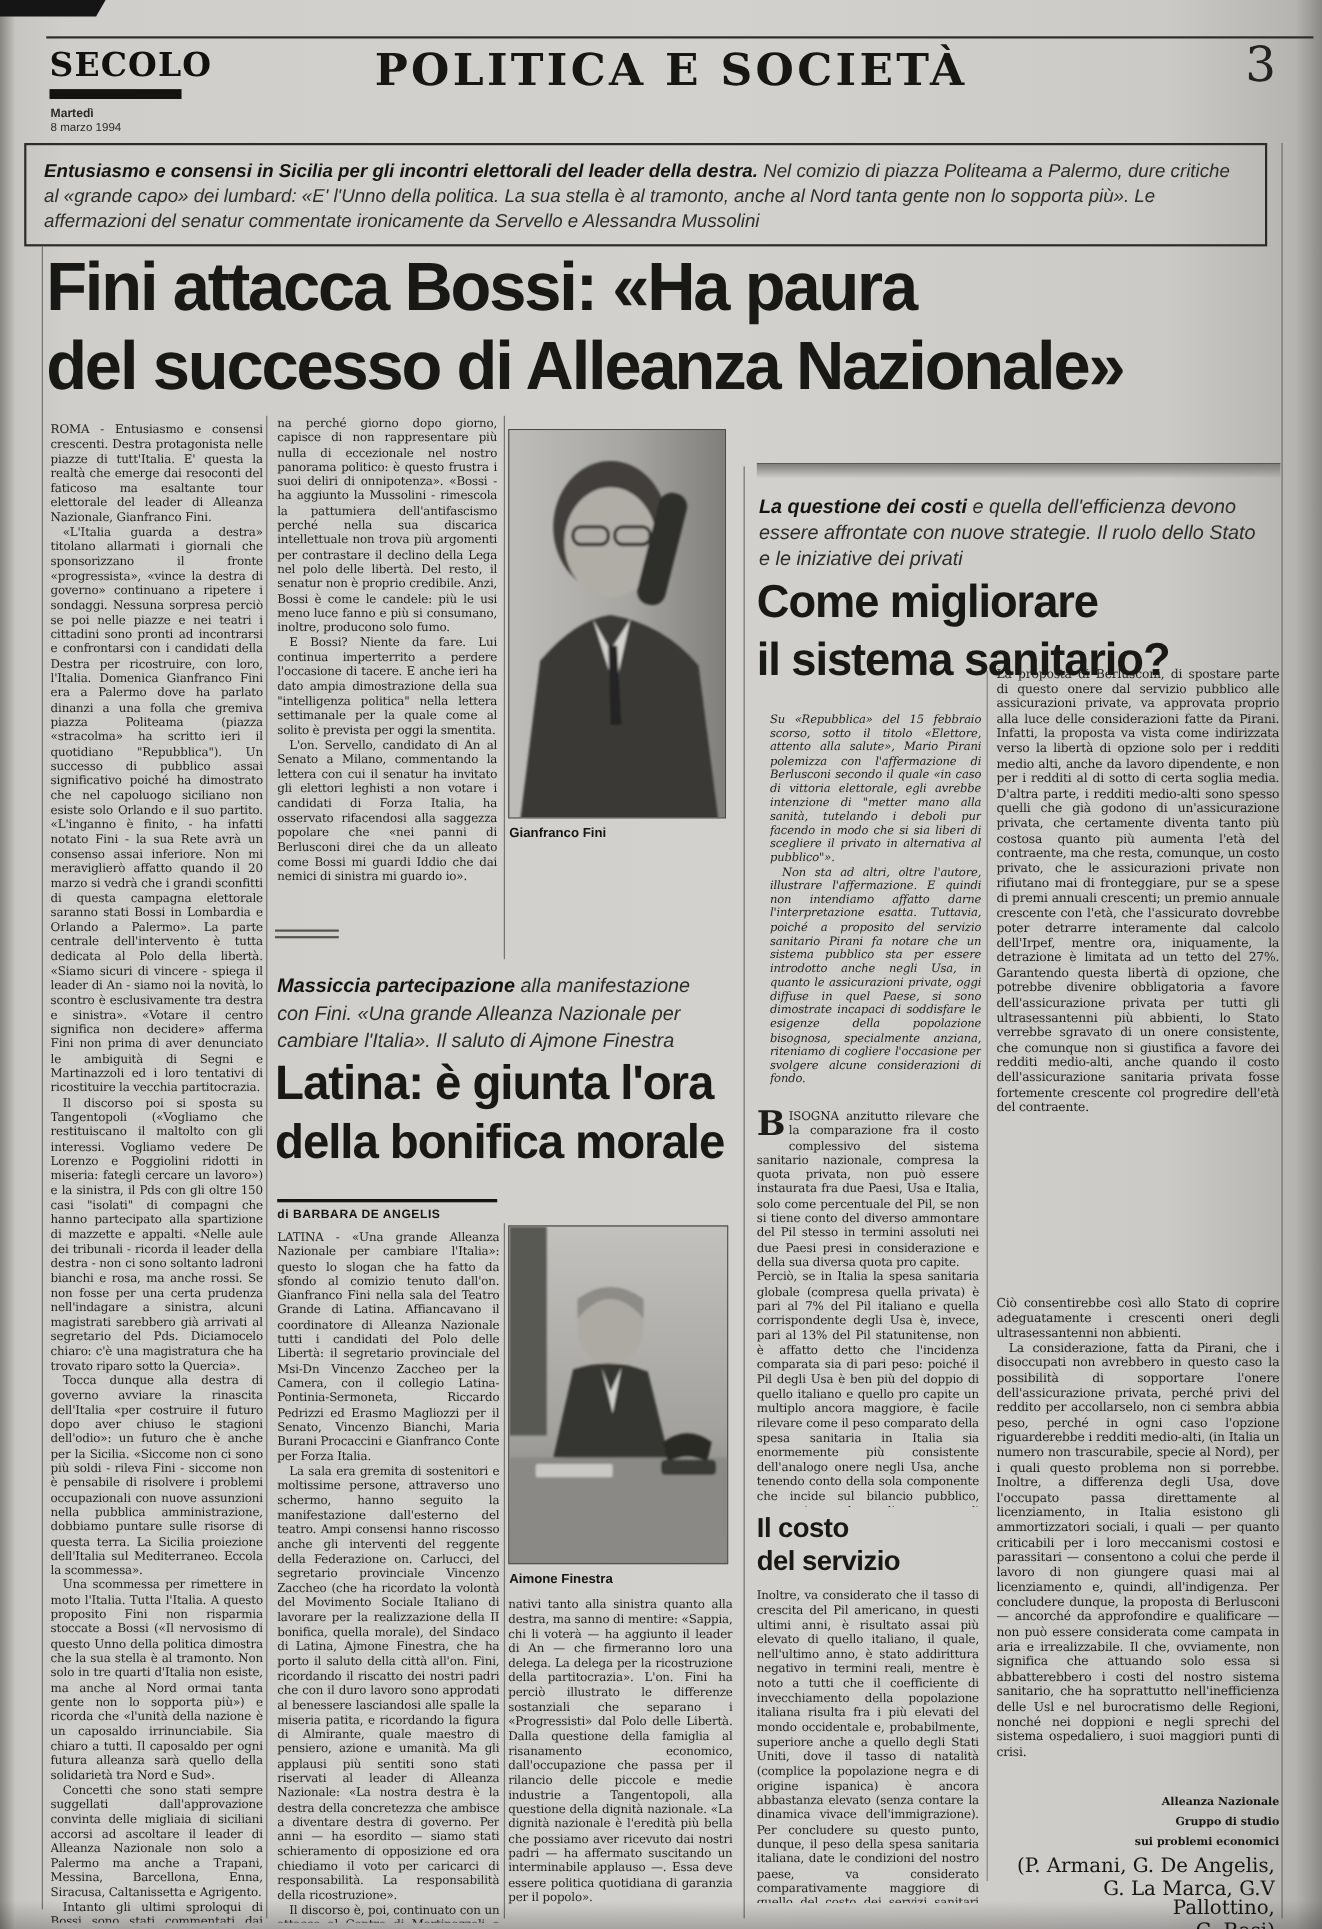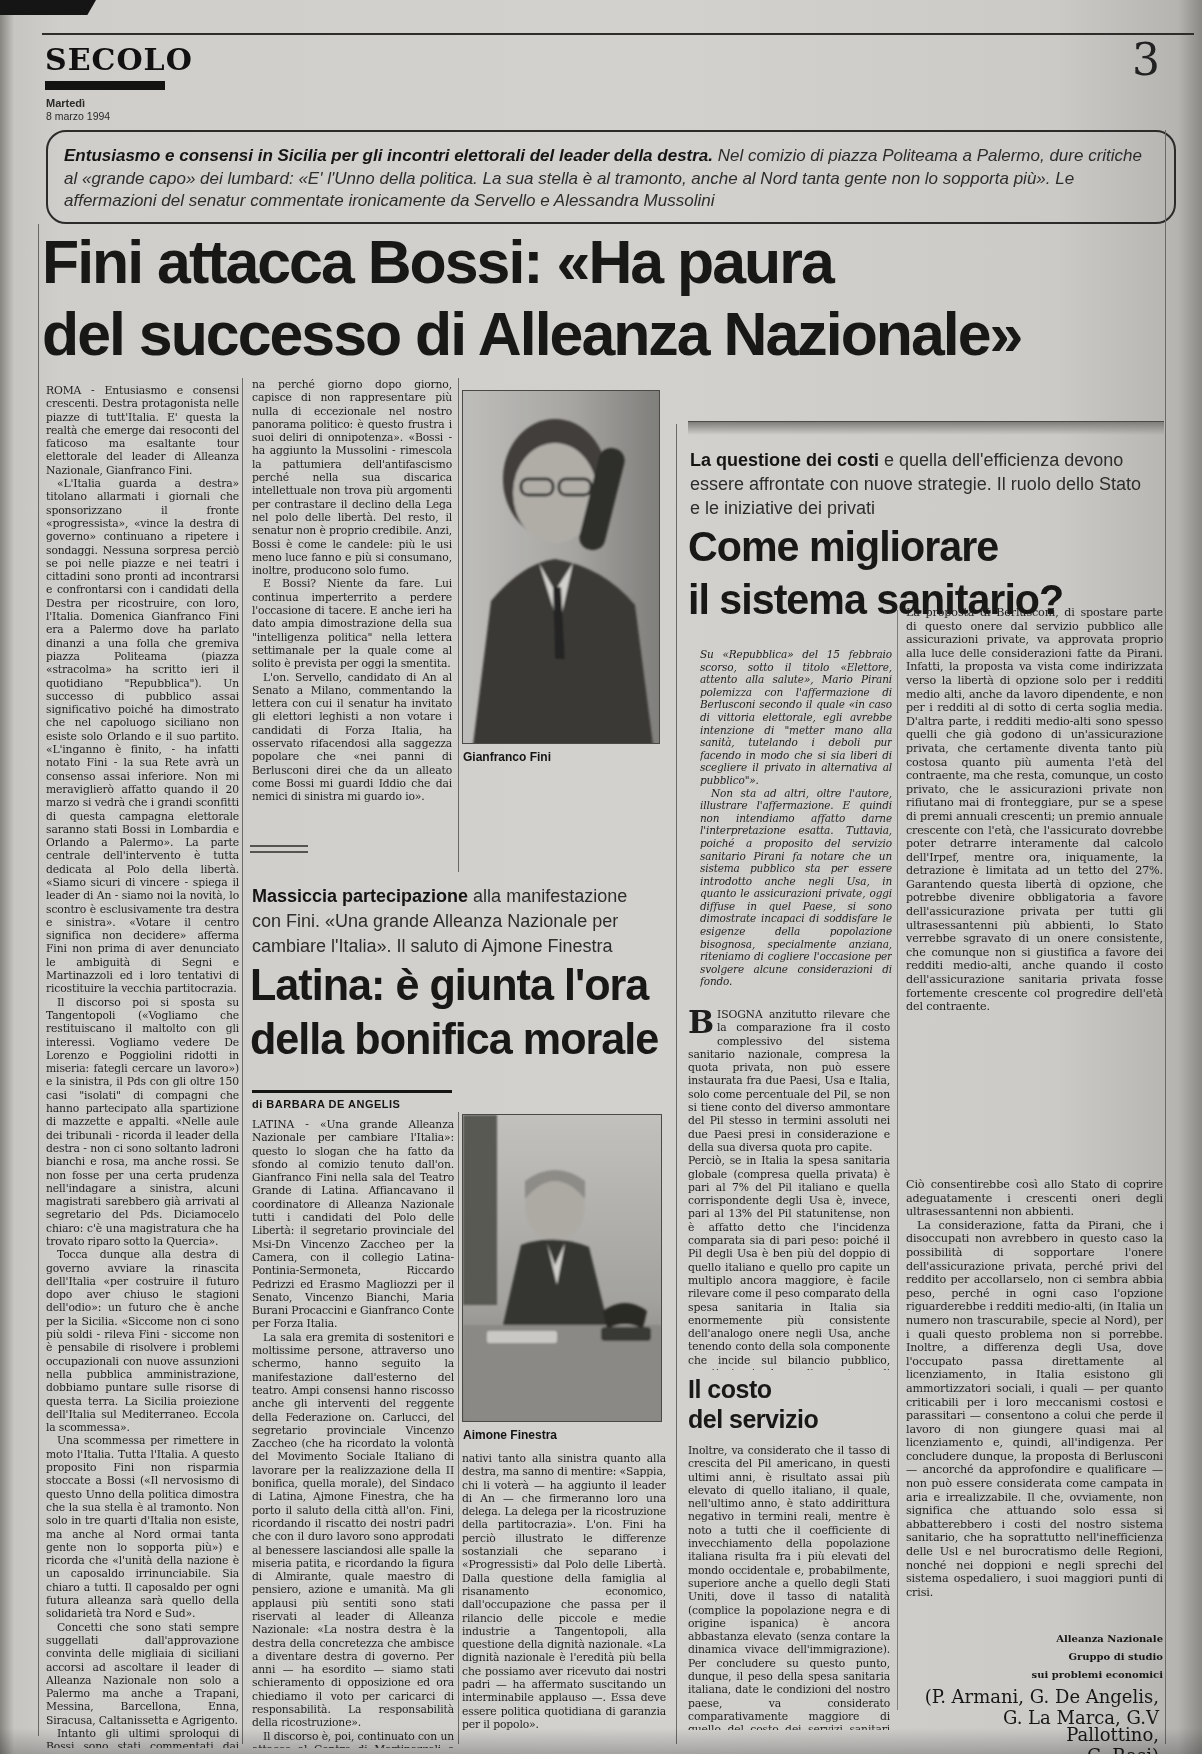--- a/index.html
+++ b/index.html
@@ -25,21 +25,21 @@
   
   .lead-box{position:absolute;border:2px solid #2c2b29;padding:13px 20px 10px 16px;box-sizing:border-box;
     font-style:italic;font-size:17px;line-height:22.5px;color:#2e2d2b;}
   .lead-box b{color:#151514;}
   
   .headline{font-weight:bold;color:#181817;letter-spacing:-2px;transform:scaleX(.98);transform-origin:left top;}
   .hl-main{font-size:62px;line-height:72px;}
   .hl-latina{font-size:44px;line-height:54px;letter-spacing:-1px;}
   .hl-health{font-size:42px;line-height:53px;letter-spacing:-1px;}
   .sec-head{font-weight:bold;font-size:25px;line-height:30px;letter-spacing:-0.5px;color:#181817;}
-  .kicker{font-size:18px;line-height:25px;color:#2e2d2b;}
+  .kicker{font-style:italic;font-size:18px;line-height:25px;color:#2e2d2b;}
   .kicker b{color:#141413;}
   
   .newscol{position:absolute;font-family:"DejaVu Serif",serif;font-size:10.8px;line-height:13.3px;
     text-align:justify;color:#1d1d1c;overflow:hidden;letter-spacing:-0.15px;}
   .newscol p{margin:0;text-indent:11px;}
   .newscol p:first-child{text-indent:0;}
   .ital{font-style:italic;font-size:10.5px;line-height:12.6px;}
   .dropcap{float:left;font-weight:bold;font-size:31px;line-height:26px;padding:1px 3px 0 0;font-family:"DejaVu Serif",serif;}
   .byline{font-size:11px;font-weight:bold;letter-spacing:.5px;color:#151514;text-align:right;}
   .caption{font-size:12px;font-weight:bold;color:#141413;}
@@ -54,23 +54,24 @@
 <body>
 
 <div class="page">
   <div class="corner"></div>
 
   <div class="rule-h" style="left:42px;top:33px;width:1152px;"></div>
   <div class="abs logo" style="left:45px;top:42px;">SECOLO</div>
   <div class="logo-bar" style="left:45px;top:81px;width:120px;height:9px;"></div>
   <div class="abs dateline" style="left:46px;top:97px;">Martedì</div>
   <div class="abs dateline" style="left:46px;top:110px;font-weight:normal;font-size:10.5px;">8 marzo 1994</div>
+  <div class="abs section-title" style="left:300px;top:40px;width:620px;">POLITICA E SOCIETÀ</div>
   <div class="abs page-num" style="left:1132px;top:34px;">3</div>
 
-  <div class="lead-box" style="left:46px;top:130px;width:1130px;height:94px;border-radius:20px;">
+  <div class="lead-box" style="left:22px;top:130px;width:1130px;height:94px;">
     <b>Entusiasmo e consensi in Sicilia per gli incontri elettorali del leader della destra.</b><span> Nel comizio di piazza Politeama a Palermo, dure critiche al «grande capo» dei lumbard: «E' l'Unno della politica. La sua stella è al tramonto, anche al Nord tanta gente non lo sopporta più». Le affermazioni del senatur commentate ironicamente da Servello e Alessandra Mussolini</span>
   </div>
 
   <div class="abs headline hl-main" style="left:42px;top:226px;width:1100px;">
     <div>Fini attacca Bossi: «Ha paura</div>
     <div>del successo di Alleanza Nazionale»</div>
   </div>
 
   <div class="rule-v" style="left:38px;top:224px;height:1512px;"></div>
   <div class="rule-v" style="left:242px;top:378px;height:1366px;"></div>

